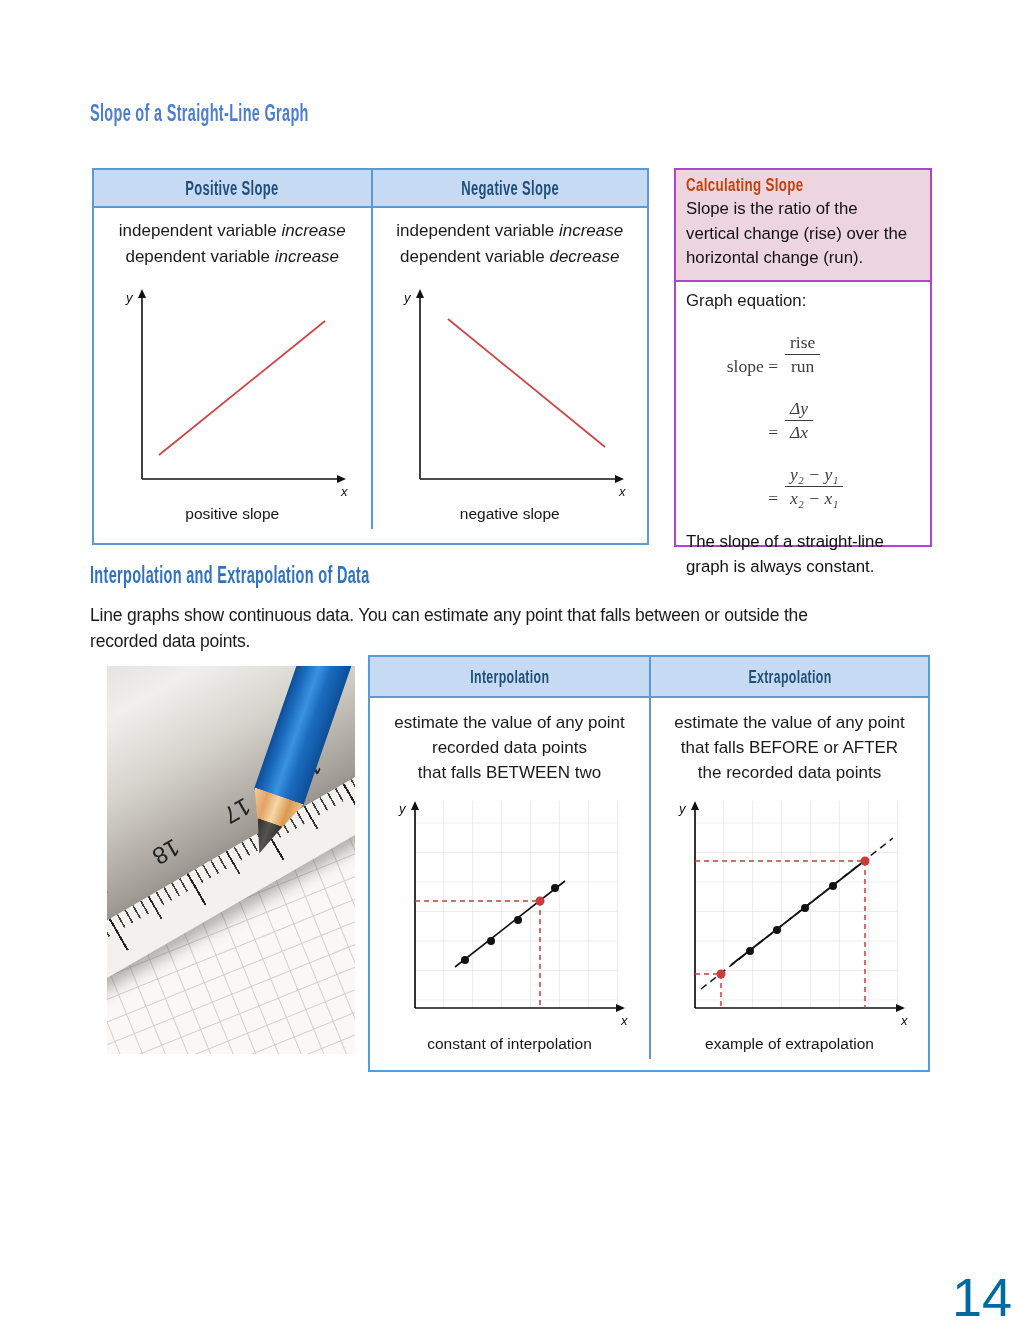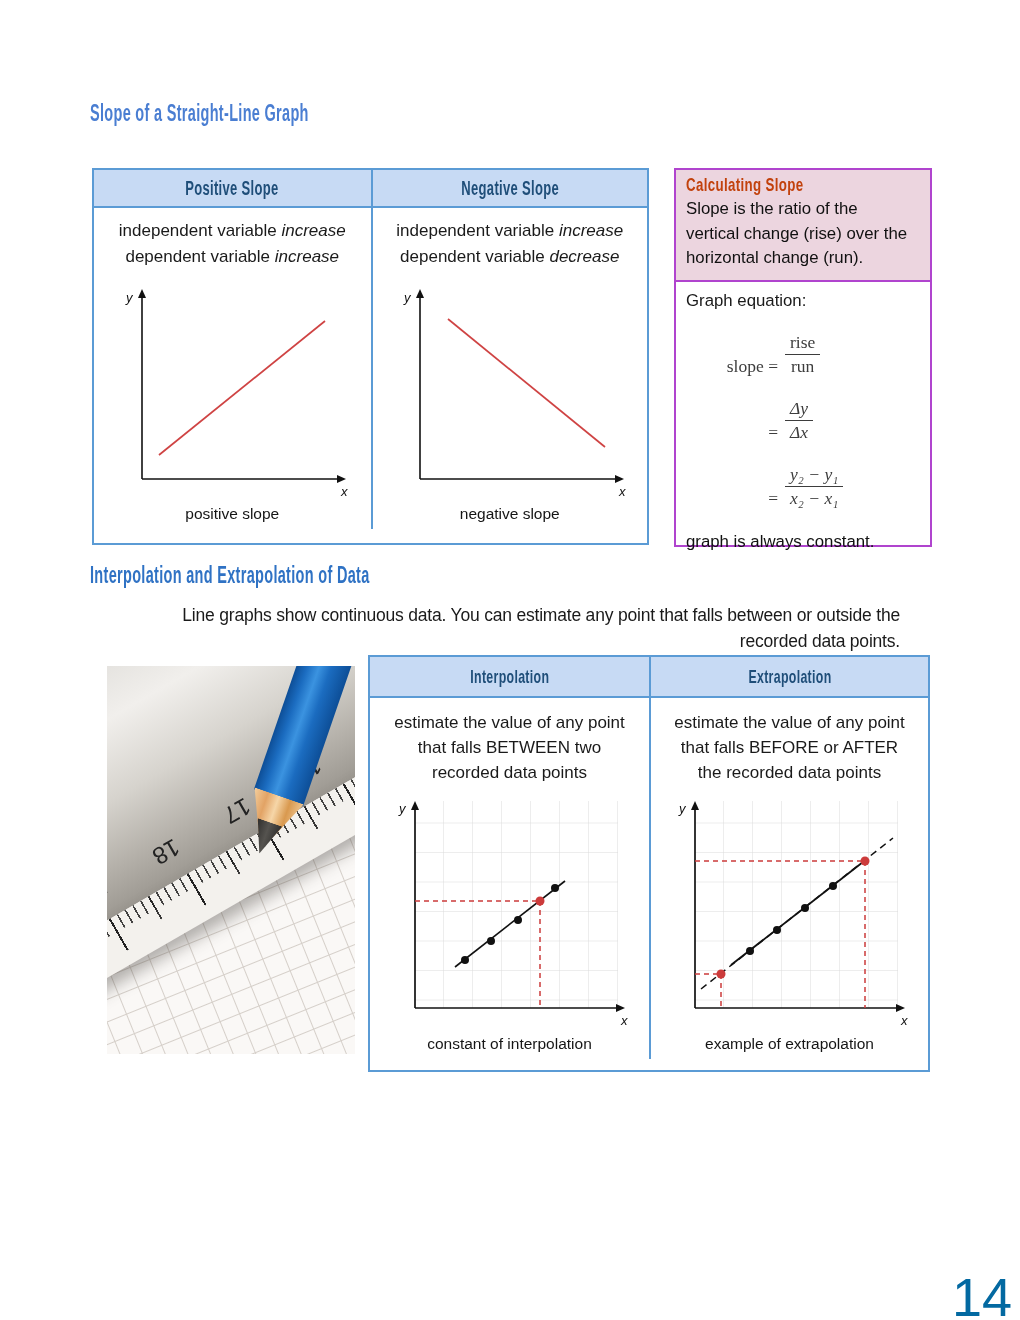--- a/index.html
+++ b/index.html
@@ -11,21 +11,21 @@
   .cond { display:inline-block; transform:scaleX(0.63); transform-origin:0 50%; white-space:nowrap; letter-spacing:0.5px; }
   .cond.ctr { transform-origin:50% 50%; }
 
   .sec-heading { position:absolute; font-size:23px; font-weight:700; }
   #heading1 { left:90px; top:100px; color:#4a7ed2; }
   #heading2 { left:90px; top:562px; color:#2f72c4; }
 
   #intro { position:absolute; left:90px; top:142px; font-size:17.5px; }
   #intro .kw { color:#3a6bbf; font-weight:700; font-size:18px; transform:scaleX(0.66); transform-origin:0 60%; display:inline-block; margin:0 -9px 0 -1px; }
 
-  #para2 { position:absolute; left:90px; top:602px; width:810px; font-size:17.5px; line-height:1.5; letter-spacing:-0.2px;text-align:right; }
+  #para2 { position:absolute; left:90px; top:602px; width:810px; font-size:17.5px; line-height:1.5; letter-spacing:-0.2px; }
 
   
   .tbl { position:absolute; border:2px solid #5b9bd5; background:#ffffff; box-sizing:border-box; }
   .hdr { display:grid; grid-template-columns:1fr 1fr; background:#c7daf4; border-bottom:2px solid #5b9bd5; }
   .hcell { text-align:center; padding:7px 0 6px; font-size:20px; font-weight:700; color:#1f4e79; }
   .hcell + .hcell { border-left:2px solid #5b9bd5; }
   .hcell .cond { transform:scaleX(0.65); transform-origin:50% 50%; }
   .bdy { display:grid; grid-template-columns:1fr 1fr; }
   .cell { padding:10px 4px 6px; text-align:center; }
   .cell + .cell { border-left:2px solid #5b9bd5; }
@@ -168,20 +168,21 @@
             </span>
         </div>
         <div class="eq-row">
           <span class="eq-lhs">=</span>
           <span class="frac it">
               <span class="num">y₂ − y₁</span>
               <span class="den">x₂ − x₁</span>
             </span>
         </div>
       </div>
+      <div class="co-footline co-foot">The slope of a straight-line</div>
       <div class="co-footline">graph is always constant.</div>
     </div>
   </div>
 
   <div class="sec-heading" id="heading2">
     <span class="cond">Interpolation and Extrapolation of Data</span>
   </div>
 
   <div id="para2">
     <div>Line graphs show continuous data. You can estimate any point that falls between or outside the</div>
@@ -207,22 +208,22 @@
 
   <div class="tbl" id="table2">
     <div class="hdr">
       <div class="hcell"><span class="cond ctr">Interpolation</span></div>
       <div class="hcell"><span class="cond ctr">Extrapolation</span></div>
     </div>
     <div class="bdy">
 
       <div class="cell">
         <div class="cellline">estimate the value of any point</div>
+        <div class="cellline">recorded data points</div>
         <div class="cellline">that falls BETWEEN two</div>
-        <div class="cellline">recorded data points</div>
         <div class="graph-wrap">
           <svg width="250" height="238" viewBox="0 0 250 238">
             <defs>
               <pattern id="gridA" width="29" height="29.5" patternUnits="userSpaceOnUse">
                 <path d="M29 0H0V29.5" fill="none" stroke="#dcdcdc" stroke-width="1"></path>
               </pattern>
             </defs>
             <rect x="30" y="8" width="203" height="207" fill="url(#gridA)"></rect>
             <line x1="30" y1="215" x2="30" y2="16" stroke="#111" stroke-width="1.7"></line>
             <polygon points="30,8 26,17 34,17" fill="#111"></polygon>

